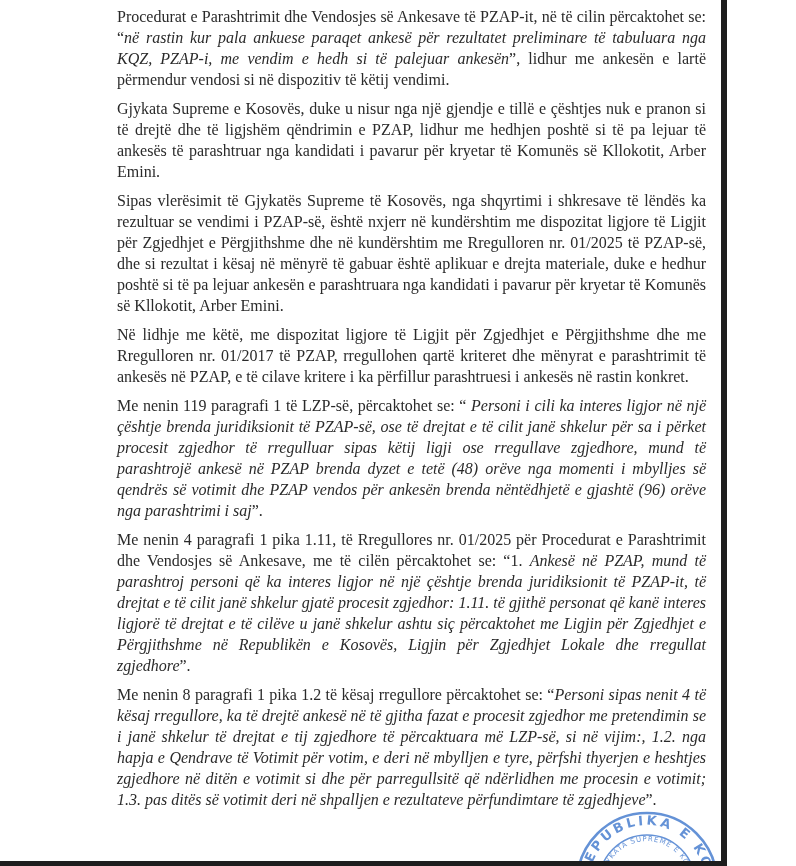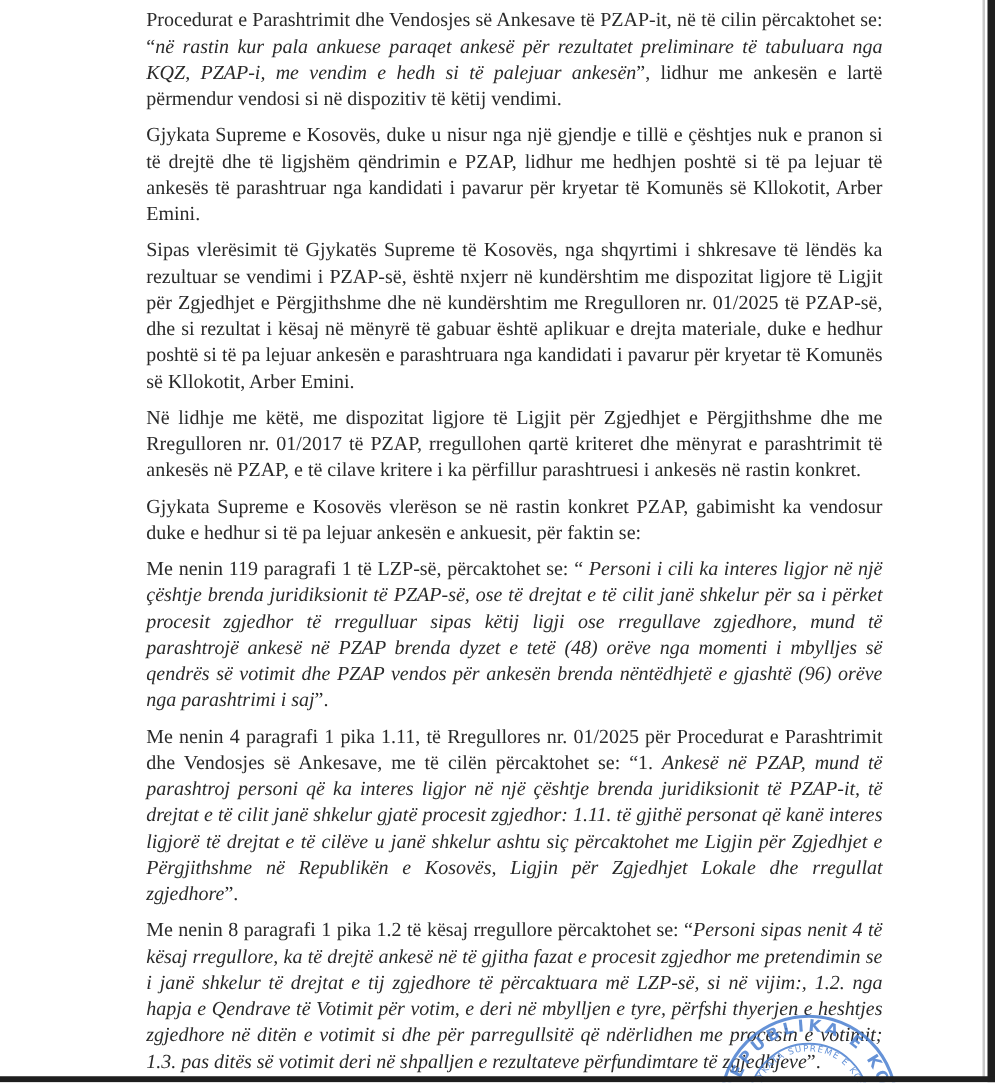--- a/index.html
+++ b/index.html
@@ -5,21 +5,21 @@
     html, body {
       margin: 0;
       padding: 0;
       width: 796px;
       height: 866px;
       overflow: hidden;
       background: #ffffff;
     }
     .viewport {
       position: relative;
-      width: 796px;
+      width: 727px;
       height: 866px;
       background: #ffffff;
       overflow: hidden;
     }
     .page {
       position: absolute;
       left: 0;
       top: 0;
       width: 786px;
       height: 862px;
@@ -72,21 +72,20 @@
 </head>
 <body>
 
 <div class="viewport">
   <div class="page">
     <div class="text-col" id="text-col">
         <p><span>Procedurat e Parashtrimit dhe Vendosjes së Ankesave të PZAP-it, në të cilin përcaktohet se: “</span><i>në rastin kur pala ankuese paraqet ankesë për rezultatet preliminare të tabuluara nga KQZ, PZAP-i, me vendim e hedh si të palejuar ankesën</i><span>”, lidhur me ankesën e lartë përmendur vendosi si në dispozitiv të këtij vendimi.</span></p>
         <p><span>Gjykata Supreme e Kosovës, duke u nisur nga një gjendje e tillë e çështjes nuk e pranon si të drejtë dhe të ligjshëm qëndrimin e PZAP, lidhur me hedhjen poshtë si të pa lejuar të ankesës të parashtruar nga kandidati i pavarur për kryetar të Komunës së Kllokotit, Arber Emini.</span></p>
         <p><span>Sipas vlerësimit të Gjykatës Supreme të Kosovës, nga shqyrtimi i shkresave të lëndës ka rezultuar se vendimi i PZAP-së, është nxjerr në kundërshtim me dispozitat ligjore të Ligjit për Zgjedhjet e Përgjithshme dhe në kundërshtim me Rregulloren nr. 01/2025 të PZAP-së, dhe si rezultat i kësaj në mënyrë të gabuar është aplikuar e drejta materiale, duke e hedhur poshtë si të pa lejuar ankesën e parashtruara nga kandidati i pavarur për kryetar të Komunës së Kllokotit, Arber Emini.</span></p>
         <p><span>Në lidhje me këtë, me dispozitat ligjore të Ligjit për Zgjedhjet e Përgjithshme dhe me Rregulloren nr. 01/2017 të PZAP, rregullohen qartë kriteret dhe mënyrat e parashtrimit të ankesës në PZAP, e të cilave kritere i ka përfillur parashtruesi i ankesës në rastin konkret.</span></p>
-        <p><span>Gjykata Supreme e Kosovës vlerëson se në rastin konkret PZAP, gabimisht ka vendosur duke e hedhur si të pa lejuar ankesën e ankuesit, për faktin se:</span></p>
         <p><span>Me nenin 119 paragrafi 1 të LZP-së, përcaktohet se: “ </span><i>Personi i cili ka interes ligjor në një çështje brenda juridiksionit të PZAP-së, ose të drejtat e të cilit janë shkelur për sa i përket procesit zgjedhor të rregulluar sipas këtij ligji ose rregullave zgjedhore, mund të parashtrojë ankesë në PZAP brenda dyzet e tetë (48) orëve nga momenti i mbylljes së qendrës së votimit dhe PZAP vendos për ankesën brenda nëntëdhjetë e gjashtë (96) orëve nga parashtrimi i saj</i><span>”.</span></p>
         <p><span>Me nenin 4 paragrafi 1 pika 1.11, të  Rregullores nr. 01/2025 për Procedurat e Parashtrimit dhe Vendosjes së Ankesave, me të cilën përcaktohet se: “1. </span><i>Ankesë në PZAP, mund të parashtroj personi që ka interes ligjor në një çështje brenda juridiksionit të PZAP-it, të drejtat e të cilit janë shkelur gjatë procesit zgjedhor: 1.11. të gjithë personat që kanë interes ligjorë të drejtat e të cilëve u janë shkelur ashtu siç përcaktohet me Ligjin për Zgjedhjet e Përgjithshme në Republikën e Kosovës, Ligjin për Zgjedhjet Lokale dhe rregullat zgjedhore</i><span>”.</span></p>
         <p><span>Me nenin 8 paragrafi 1 pika 1.2 të kësaj rregullore përcaktohet se: “</span><i>Personi sipas nenit 4 të kësaj rregullore, ka të drejtë ankesë në të gjitha fazat e procesit zgjedhor me pretendimin se i janë shkelur të drejtat e tij zgjedhore të përcaktuara më LZP-së, si në vijim:, 1.2. nga hapja e Qendrave të Votimit për votim, e deri në mbylljen e tyre, përfshi thyerjen e heshtjes zgjedhore në ditën e votimit si dhe për parregullsitë që ndërlidhen me procesin e votimit; 1.3. pas ditës së votimit deri në shpalljen e rezultateve përfundimtare të zgjedhjeve</i><span>”.</span></p>
       </div>
 
     <svg class="stamp" viewBox="0 0 150 150">
       <defs>
         <path id="ringPath" d="M 75,75 m -58,0 a 58,58 0 1,1 116,0 a 58,58 0 1,1 -116,0"></path>
         <path id="innerPath" d="M 75,75 m -42,0 a 42,42 0 1,1 84,0 a 42,42 0 1,1 -84,0"></path>
       </defs>

